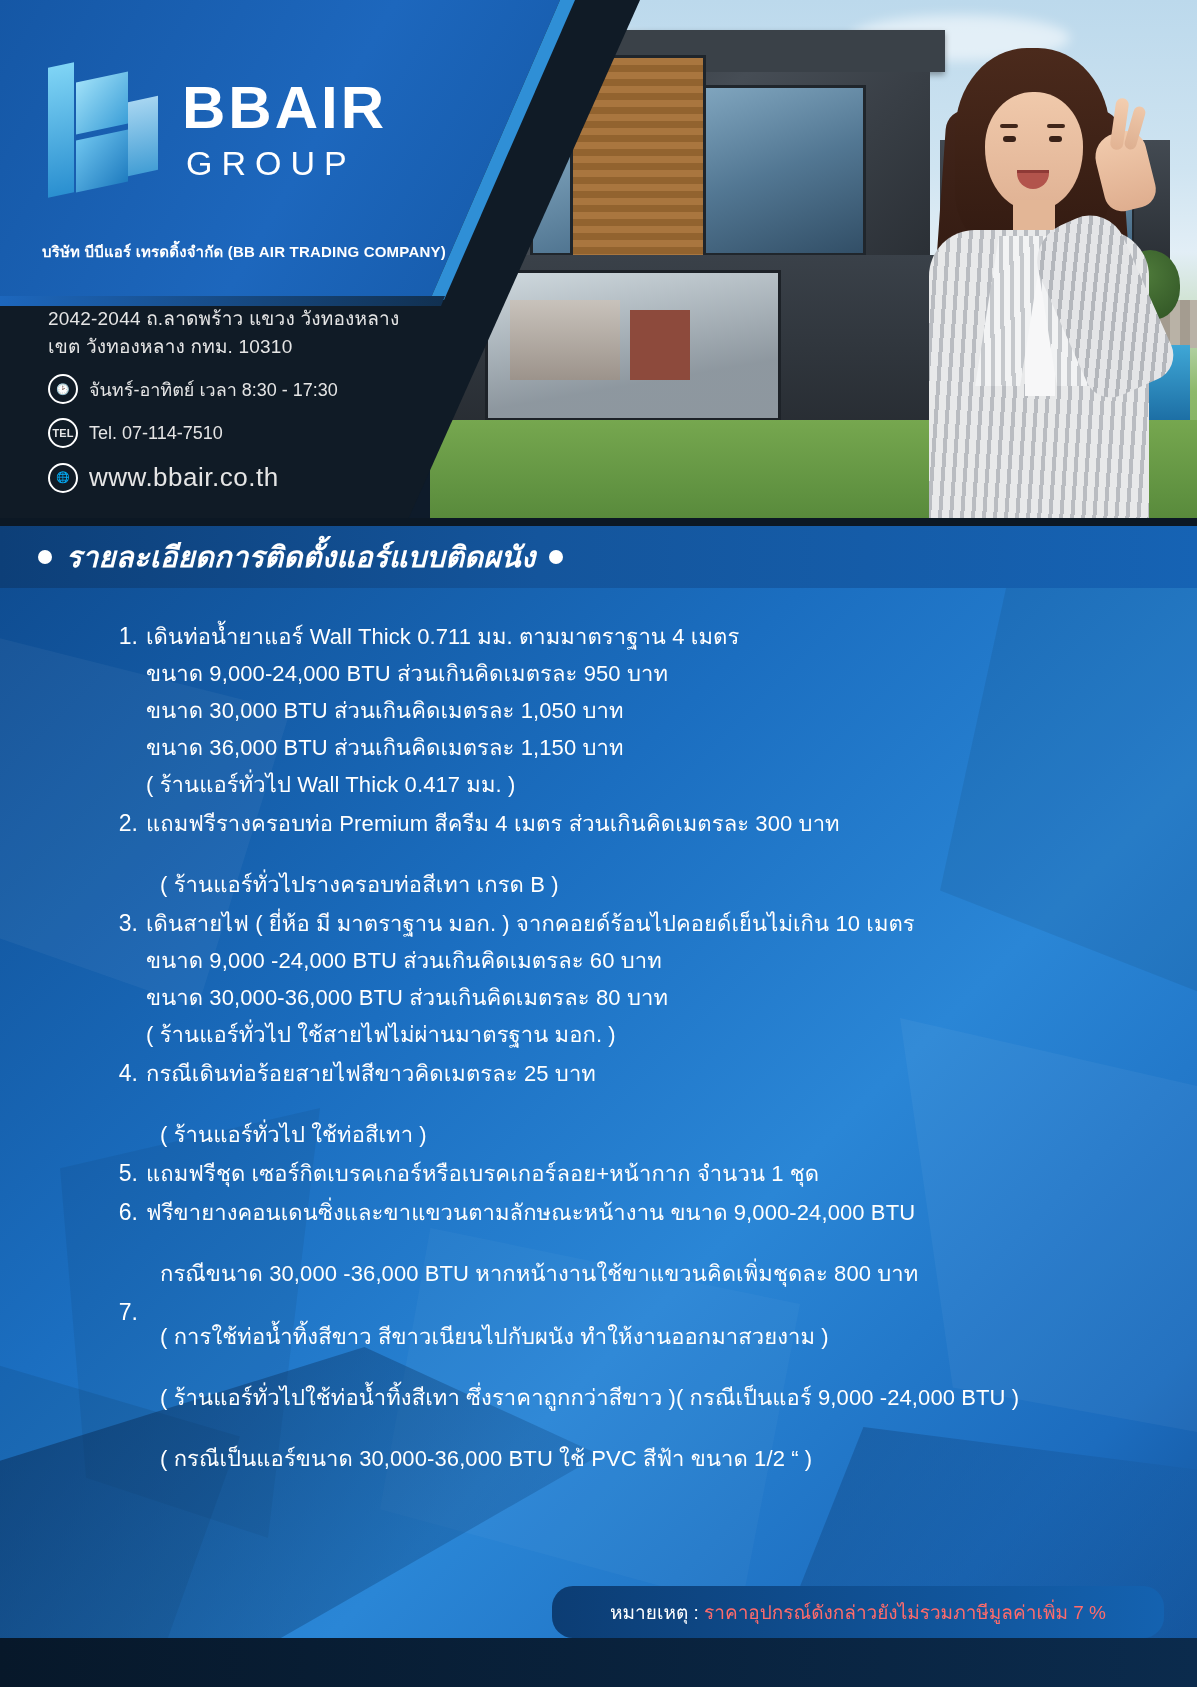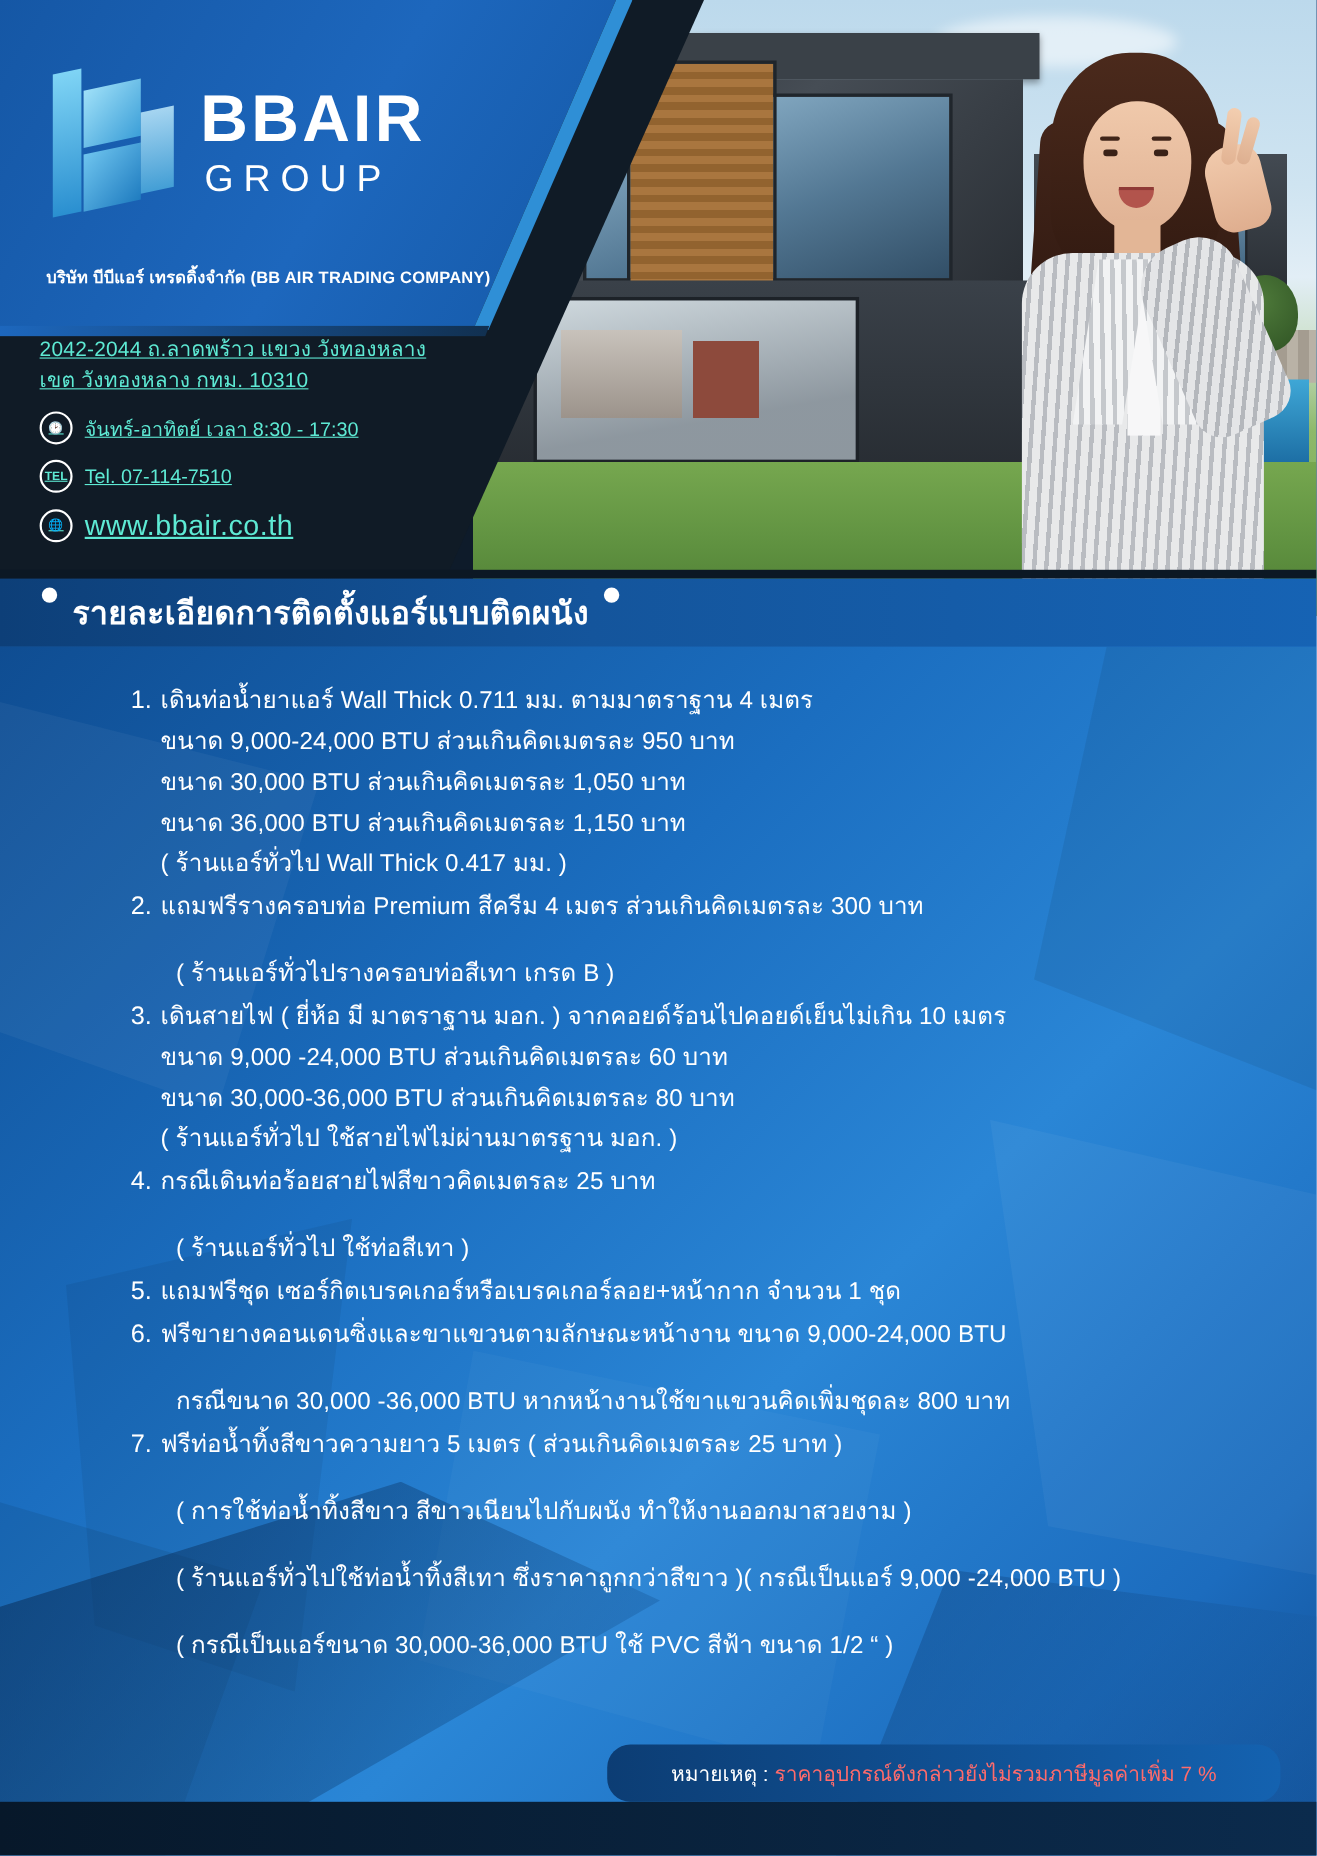--- a/index.html
+++ b/index.html
@@ -263,21 +263,21 @@
     font-size: 34px; letter-spacing: 9px; margin-top: 6px; padding-left: 4px;
   }
   .logo-company {
     position: absolute; left: 42px; top: 240px;
     color: #ffffff; font-size: 15px; font-weight: bold;
     letter-spacing: .2px;
   }
 
   
   .contact {
-    position: absolute; left: 36px; top: 305px; color: #5eead4; text-decoration: underline;
+    position: absolute; left: 48px; top: 305px; color: #e5e5e5;
   }
   .addr {
     font-size: 19px; line-height: 1.45; letter-spacing: .2px;
   }
   .c-row {
     display: flex; align-items: center; margin-top: 14px;
   }
   .c-ico {
     width: 30px; height: 30px; border: 2px solid #ffffff; border-radius: 50%;
     display: flex; align-items: center; justify-content: center;
@@ -293,21 +293,21 @@
     background: linear-gradient(90deg, #0d3f78 0%, #14559c 45%, #1663b4 100%);
     display: flex; align-items: center;
   }
   .title-text {
     color: #ffffff; font-size: 29px; font-weight: bold; margin: 0 14px;
     letter-spacing: .3px;
   }
   .dot {
     width: 14px; height: 14px; border-radius: 50%; background: #ffffff;
   }
-  .title-inner { display: flex; align-items: flex-start; margin-left: 38px; }
+  .title-inner { display: flex; align-items: center; margin-left: 38px; font-style: italic; }
 
   
   .body-bg {
     position: absolute; left: 0; top: 588px; width: 1197px; height: 1099px;
     background:
       linear-gradient(135deg, #0f4d92 0%, #1b6ec0 35%, #2a86d6 60%, #1c6cbe 85%, #124e93 100%);
     overflow: hidden;
   }
   .poly {
     position: absolute; background: rgba(255,255,255,.045);
@@ -528,21 +528,20 @@
         <div class="li-num">6.</div>
         <div class="li-body">
           <div class="li-line">ฟรีขายางคอนเดนซิ่งและขาแขวนตามลักษณะหน้างาน ขนาด 9,000-24,000 BTU</div>
           <div class="li-line indent">กรณีขนาด 30,000 -36,000 BTU หากหน้างานใช้ขาแขวนคิดเพิ่มชุดละ 800 บาท</div>
         </div>
       </div>
 
       <div class="li">
         <div class="li-num">7.</div>
         <div class="li-body">
-          <div class="li-line">ฟรีท่อน้ำทิ้งสีขาวความยาว 5 เมตร ( ส่วนเกินคิดเมตรละ 25 บาท )</div>
           <div class="li-line indent">( การใช้ท่อน้ำทิ้งสีขาว สีขาวเนียนไปกับผนัง ทำให้งานออกมาสวยงาม )</div>
           <div class="li-line indent">( ร้านแอร์ทั่วไปใช้ท่อน้ำทิ้งสีเทา ซึ่งราคาถูกกว่าสีขาว )( กรณีเป็นแอร์ 9,000 -24,000 BTU )</div>
           <div class="li-line indent">( กรณีเป็นแอร์ขนาด 30,000-36,000 BTU ใช้ PVC สีฟ้า ขนาด 1/2 “ )</div>
         </div>
       </div>
 
     </div>
   </div>
 
   <div class="note">

